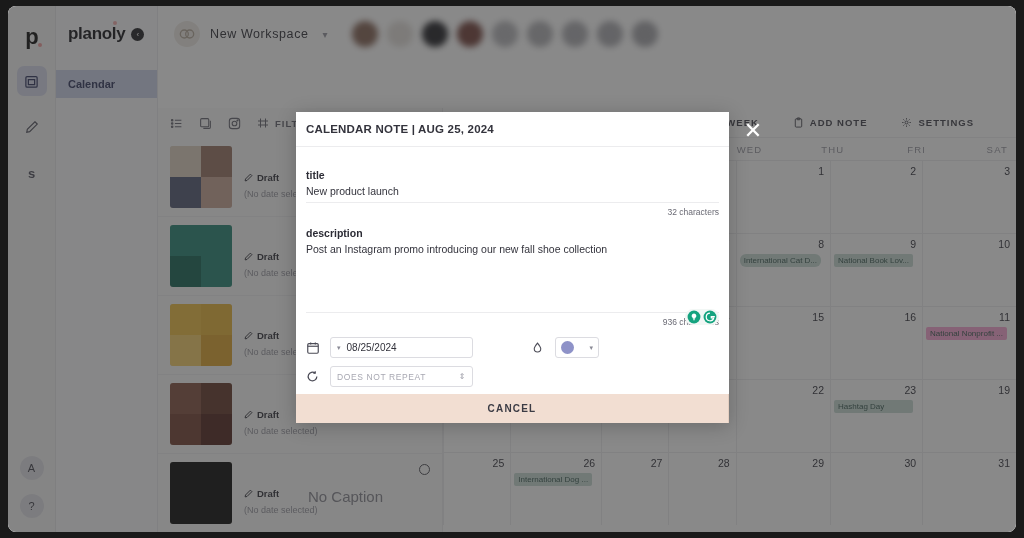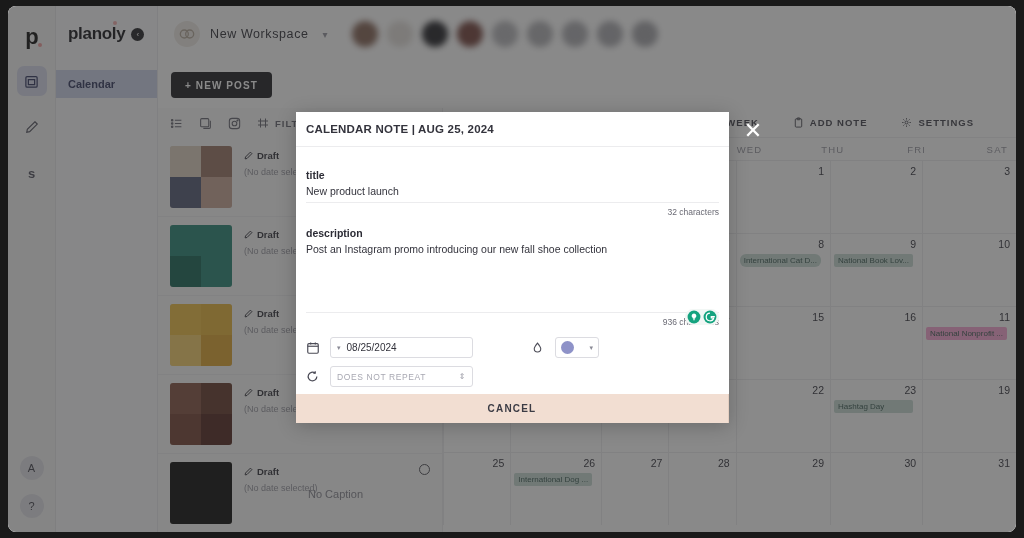--- a/index.html
+++ b/index.html
@@ -126,29 +126,29 @@
   #post-toolbar .tb-label { font-size: 9.5px; font-weight: 700; letter-spacing: 1px; }
   .post-row {
     display: flex; gap: 12px; padding: 8px 10px 8px 12px;
     border-bottom: 1px solid #f0f0f2; position: relative;
   }
   .post-thumb {
     width: 62px; height: 62px; border-radius: 3px;
     background: #ded6cc; flex: none; overflow: hidden;
     display: grid; grid-template-columns: 1fr 1fr; grid-template-rows: 1fr 1fr;
   }
-  .post-meta { padding-top: 4px; }
+  .post-meta { padding-top: 4px; margin-top: 22px; }
   .post-status {
     font-size: 9.5px; font-weight: 700; color: #3b3b44;
     display: flex; align-items: center; gap: 4px;
   }
   .post-date { font-size: 9px; color: #9b9ba4; margin-top: 6px; }
   .post-caption {
     position: absolute; left: 150px; top: 34px;
-    font-size: 11px; color: #8d8d96;
+    font-size: 15px; color: #8d8d96;
   }
   .post-opts {
     position: absolute; right: 12px; top: 10px;
     width: 11px; height: 11px; border-radius: 50%;
     border: 1.4px solid #57575f;
   }
 
   
   #cal-panel {
     position: absolute; left: 435px; top: 102px; right: 0; bottom: 0;
@@ -311,23 +311,20 @@
         <div class="acct-av" style="background: rgb(43, 43, 48);"></div>
         <div class="acct-av" style="background: rgb(122, 74, 68);"></div>
         <div class="acct-av" style="background: rgb(185, 185, 189);"></div>
         <div class="acct-av" style="background: rgb(180, 180, 184);"></div>
         <div class="acct-av" style="background: rgb(176, 176, 181);"></div>
         <div class="acct-av" style="background: rgb(174, 174, 179);"></div>
         <div class="acct-av" style="background: rgb(169, 169, 174);"></div>
       </div>
   </div>
 
-  <div id="newpost-row">
-    <button id="new-post-btn">+ NEW POST</button>
-  </div>
 
   <div id="post-col">
     <div id="post-toolbar">
       <span>
         <svg width="13" height="13" viewBox="0 0 24 24" fill="none" stroke="currentColor" stroke-width="2">
           <circle cx="4" cy="6" r="1.4" fill="currentColor"></circle>
             <line x1="9" y1="6" x2="21" y2="6"></line>
           <circle cx="4" cy="12" r="1.4" fill="currentColor"></circle>
             <line x1="9" y1="12" x2="21" y2="12"></line>
           <circle cx="4" cy="18" r="1.4" fill="currentColor"></circle>

